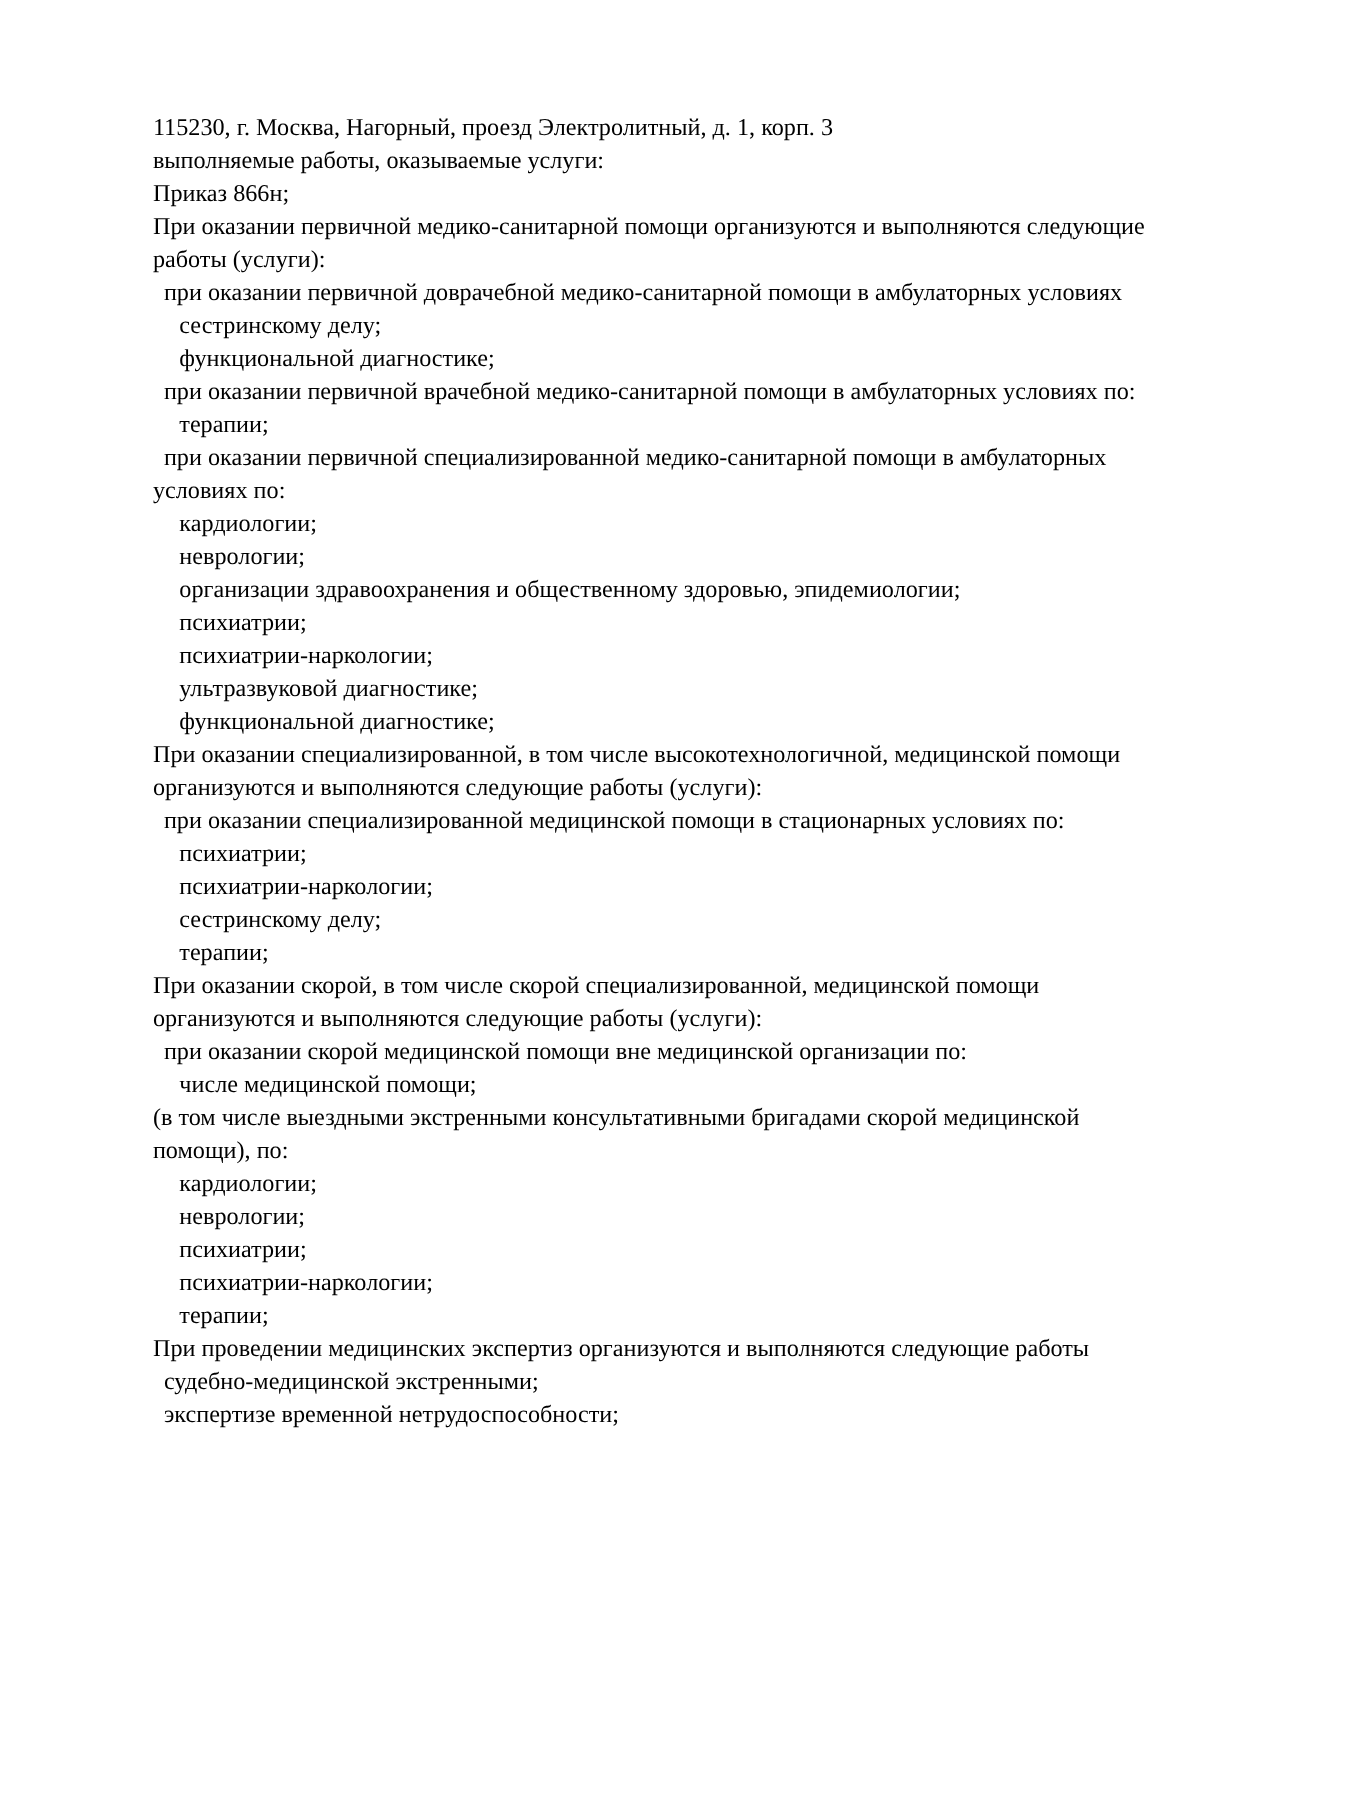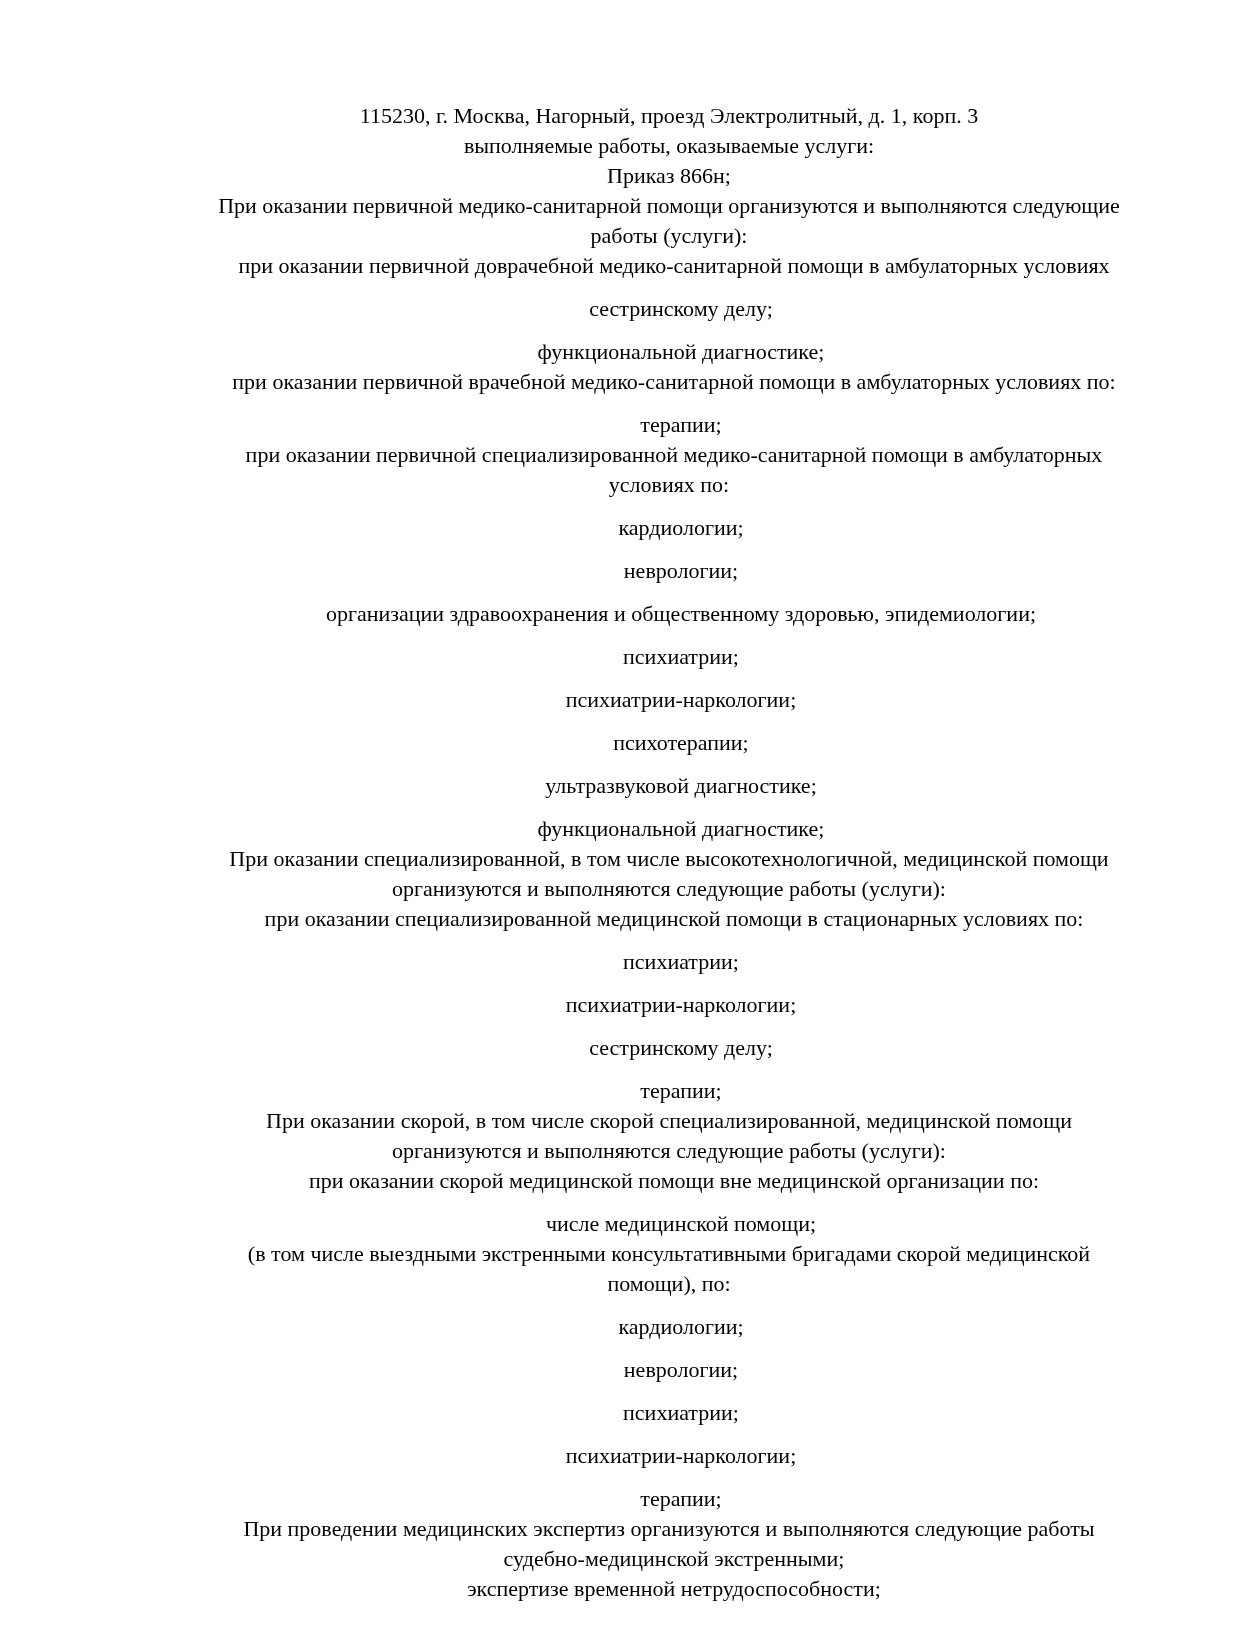--- a/index.html
+++ b/index.html
@@ -28,25 +28,24 @@
     left: 139px;
     width: 1060px;
     color: #000000;
     font-size: 22px;
     line-height: 30px;
     font-family: "Liberation Serif", "DejaVu Serif", serif;
   }
   .line {
     white-space: pre;
     height: 30px;
-    text-align: center;
   }
   .indent-0 { padding-left: 0; }
   .indent-1 { padding-left: 10px; }
-  .indent-2 { padding-left: 24px; margin-top: 13px; }
+  .indent-2 { padding-left: 24px; }
 </style>
 </head>
 <body>
 
 <div class="page">
   <div class="text-block" id="lines-container">
       <div class="line indent-0">115230, г. Москва, Нагорный, проезд Электролитный, д. 1, корп. 3</div>
       <div class="line indent-0">выполняемые работы, оказываемые услуги:</div>
       <div class="line indent-0">Приказ 866н;</div>
       <div class="line indent-0">При оказании первичной медико-санитарной помощи организуются и выполняются следующие</div>
@@ -56,21 +55,20 @@
       <div class="line indent-2">функциональной диагностике;</div>
       <div class="line indent-1">при оказании первичной врачебной медико-санитарной помощи в амбулаторных условиях по:</div>
       <div class="line indent-2">терапии;</div>
       <div class="line indent-1">при оказании первичной специализированной медико-санитарной помощи в амбулаторных</div>
       <div class="line indent-0">условиях по:</div>
       <div class="line indent-2">кардиологии;</div>
       <div class="line indent-2">неврологии;</div>
       <div class="line indent-2">организации здравоохранения и общественному здоровью, эпидемиологии;</div>
       <div class="line indent-2">психиатрии;</div>
       <div class="line indent-2">психиатрии-наркологии;</div>
-      <div class="line indent-2">психотерапии;</div>
       <div class="line indent-2">ультразвуковой диагностике;</div>
       <div class="line indent-2">функциональной диагностике;</div>
       <div class="line indent-0">При оказании специализированной, в том числе высокотехнологичной, медицинской помощи</div>
       <div class="line indent-0">организуются и выполняются следующие работы (услуги):</div>
       <div class="line indent-1">при оказании специализированной медицинской помощи в стационарных условиях по:</div>
       <div class="line indent-2">психиатрии;</div>
       <div class="line indent-2">психиатрии-наркологии;</div>
       <div class="line indent-2">сестринскому делу;</div>
       <div class="line indent-2">терапии;</div>
       <div class="line indent-0">При оказании скорой, в том числе скорой специализированной, медицинской помощи</div>

